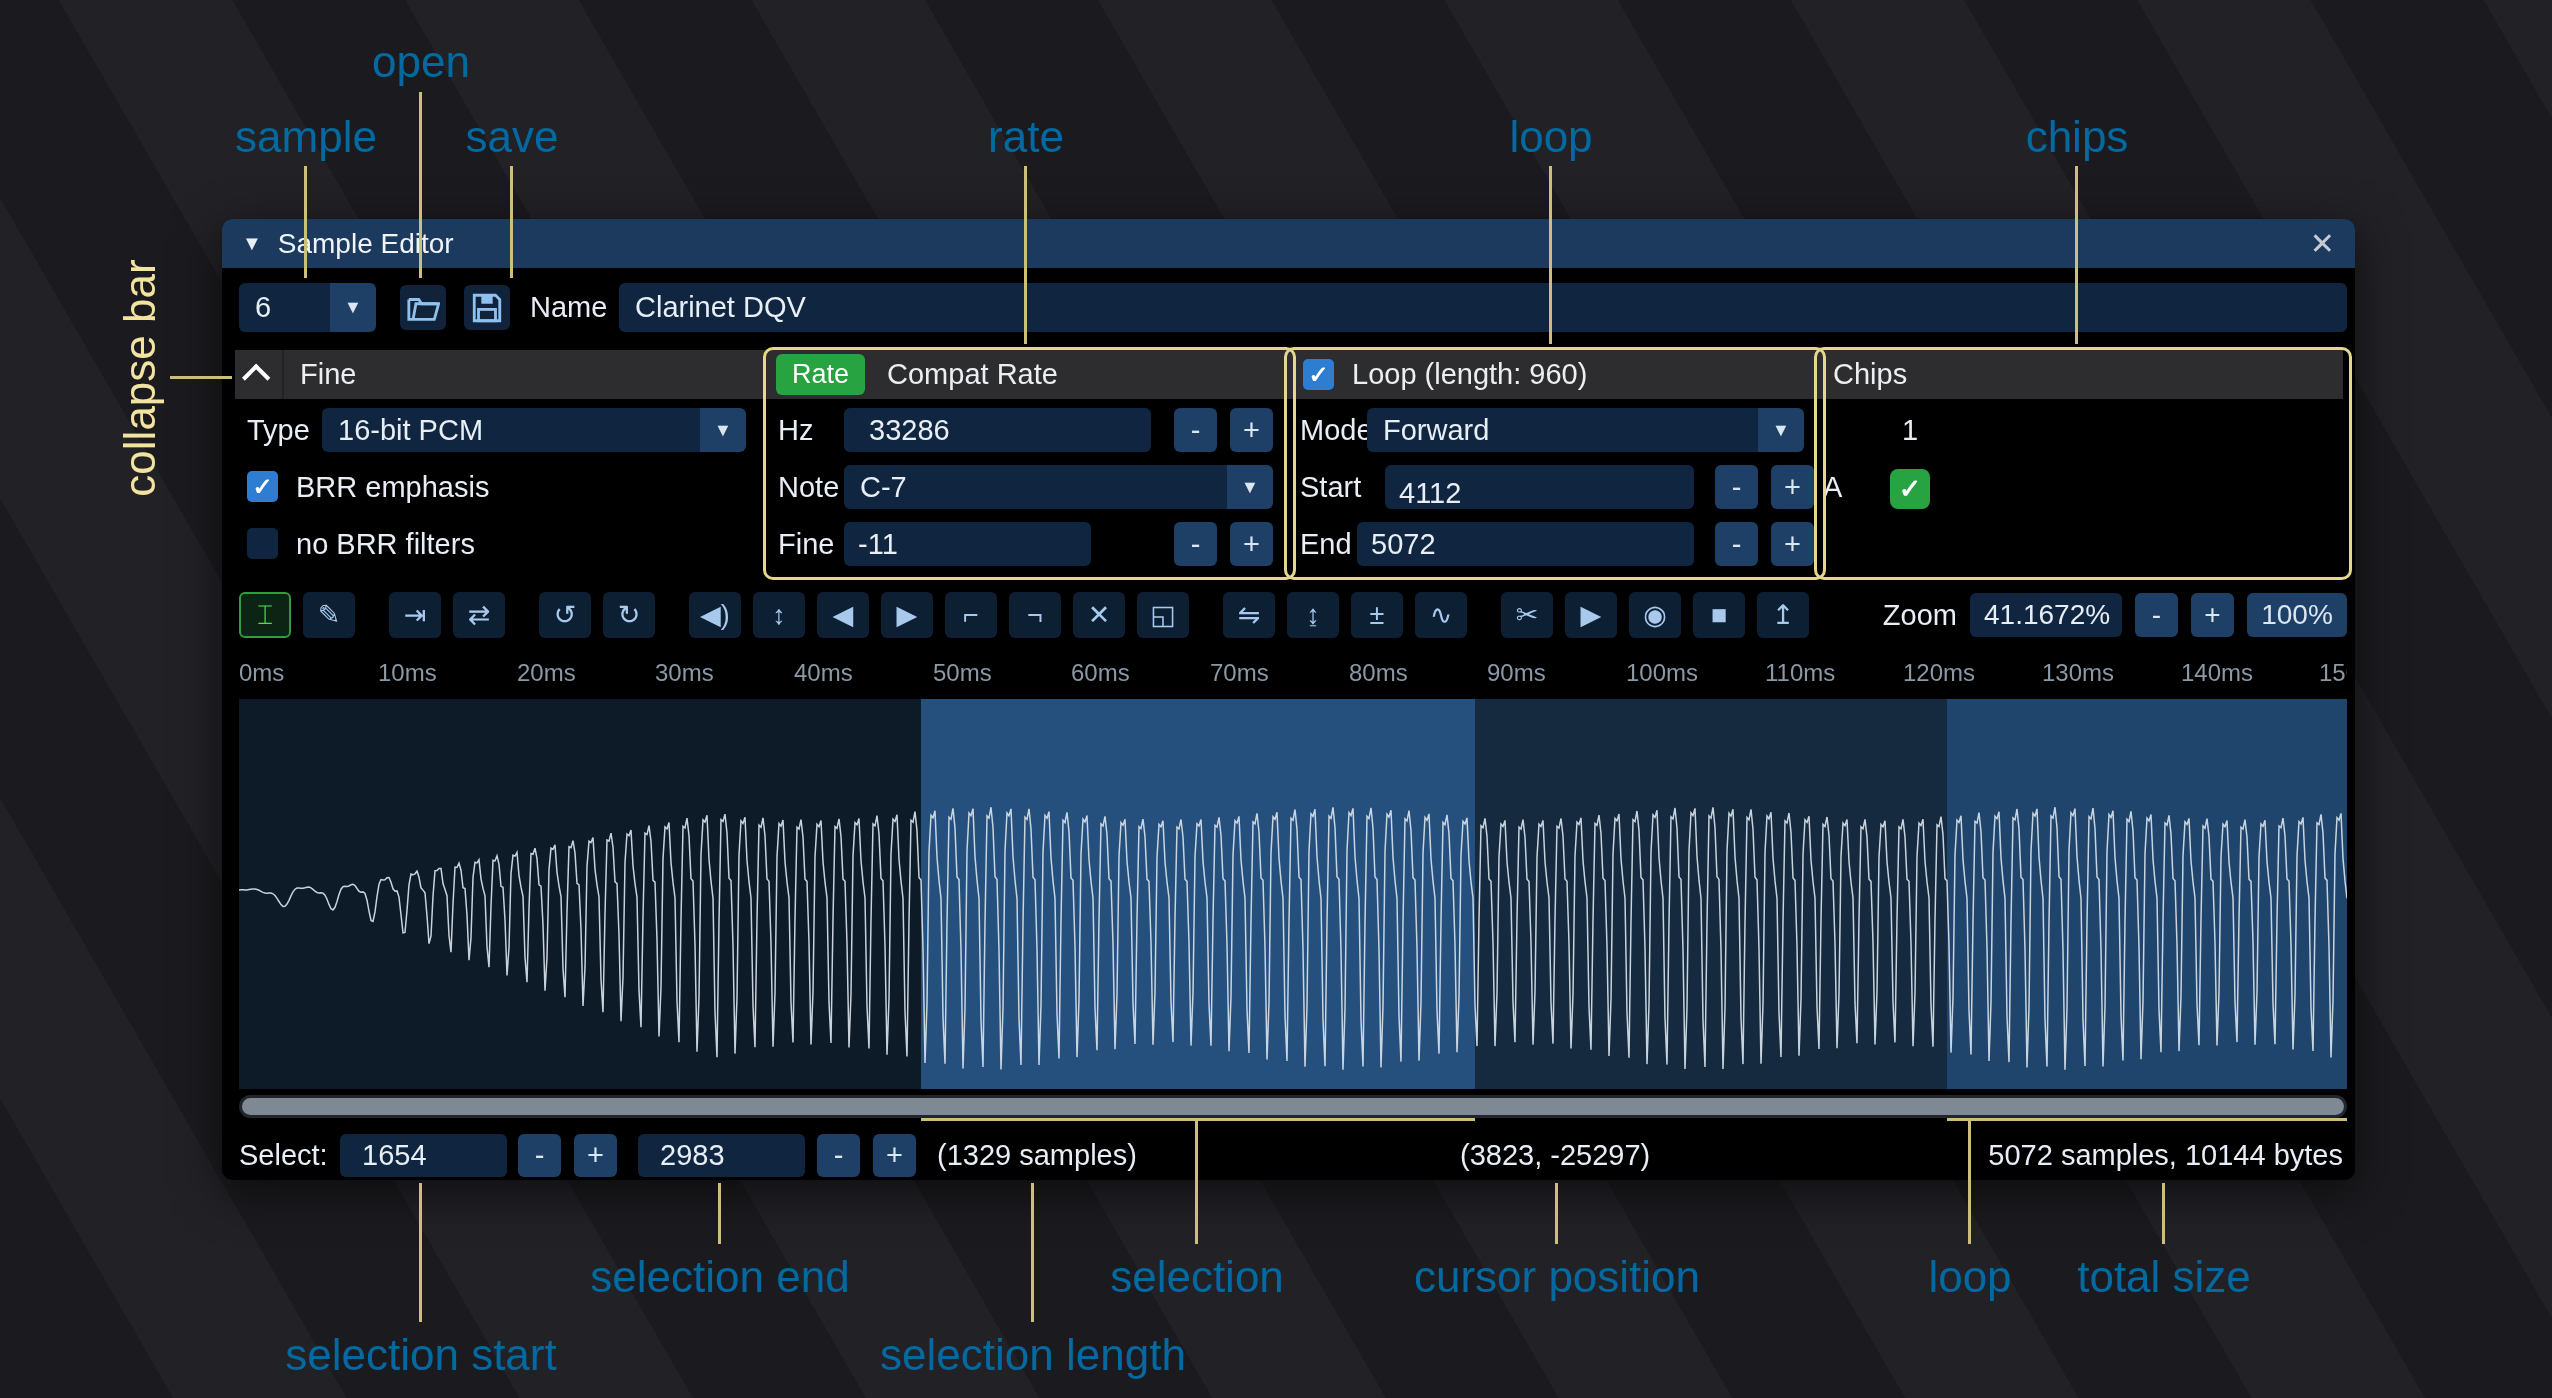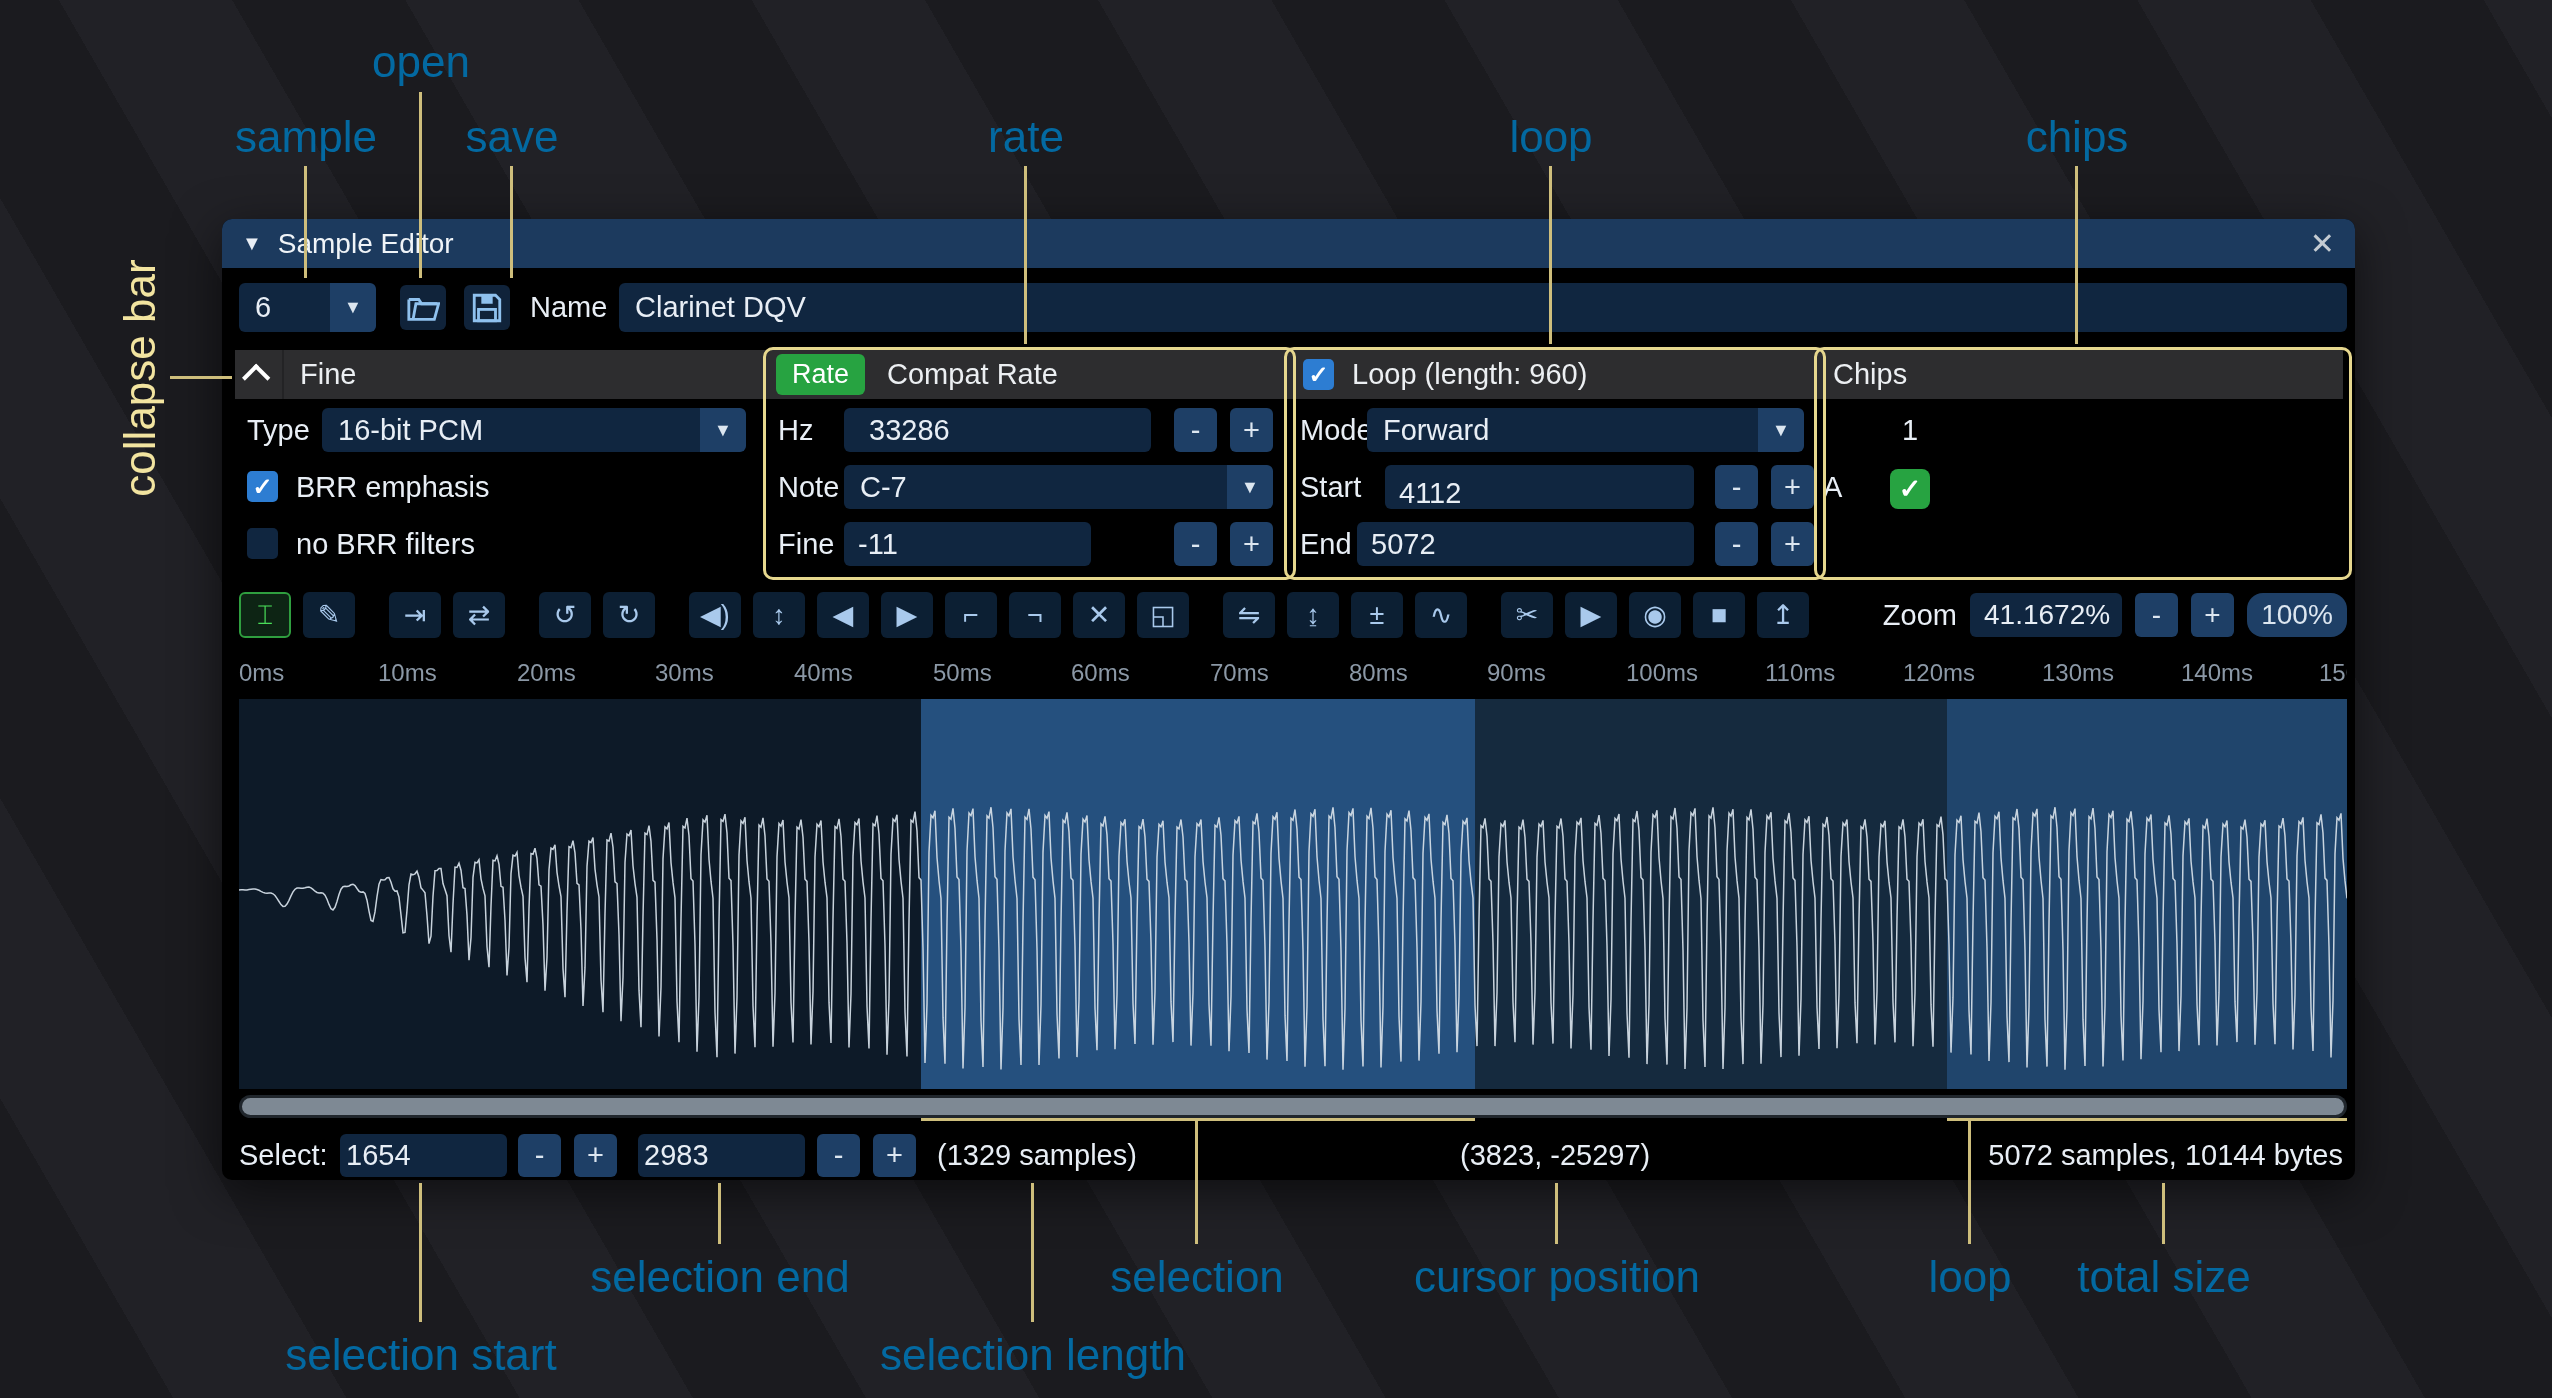--- a/index.html
+++ b/index.html
@@ -48,42 +48,42 @@
   .toolbar{position:absolute;left:17px;top:370px;width:2108px;height:52px;display:flex;align-items:center;gap:12px;}
   .tb{width:52px;height:46px;background:#0c1f33;border-radius:6px;display:flex;align-items:center;
     justify-content:center;font-size:27px;color:#a9c9ec;flex:0 0 auto;}
   .tb.active{color:#4ade59;background:#0d2414;border:2px solid #2f9e3f;box-sizing:border-box;}
   .gap{margin-left:22px;}
   .zoom-cluster{margin-left:auto;display:flex;align-items:center;gap:13px;}
   .zoom-label{font-size:29px;}
   .zoom-input{width:152px;height:44px;line-height:44px;padding:0 14px;font-size:28px;}
   .zbtn{position:static;width:43px;height:44px;background:#1e3f66;border-radius:6px;display:flex;
     align-items:center;justify-content:center;font-size:28px;color:#dce6f0;}
-  .zreset{width:100px;height:44px;background:#1e3f66;border-radius:16px;display:flex;align-items:center;
+  .zreset{width:100px;height:44px;background:#1e3f66;border-radius:6px;display:flex;align-items:center;
     justify-content:center;font-size:28px;color:#dce6f0;}
 
   
   .ruler{position:absolute;left:17px;top:434px;width:2108px;height:40px;overflow:hidden;}
   .tick{position:absolute;top:6px;font-size:24px;color:#8b98a6;white-space:nowrap;}
 
   
   .wave{position:absolute;left:17px;top:480px;width:2108px;height:390px;background:#0d1a28;overflow:hidden;}
   .reg{position:absolute;top:0;height:100%;}
   .reg-mid{left:1236px;width:472px;background:#152a3e;}
   .reg-sel{left:682px;width:554px;background:#25507e;}
   .reg-loop{left:1708px;width:400px;background:#20456c;}
   .wave svg{position:absolute;left:0;top:0;}
 
   
   .scrollbar{position:absolute;left:17px;top:876px;width:2108px;height:23px;background:#20262c;border-radius:12px;}
   .thumb{position:absolute;left:3px;top:3px;right:3px;bottom:3px;background:#7e8994;border-radius:10px;}
 
   
   .status-lbl{position:absolute;height:49px;line-height:49px;font-size:29px;white-space:nowrap;}
-  .st-input{position:absolute;top:915px;height:43px;line-height:43px;padding:0 6px;}
+  .st-input{position:absolute;top:915px;height:43px;line-height:43px;padding:0 22px;}
 
   
   .ann{position:absolute;transform:translateX(-50%);color:#0369a1;font-size:44px;white-space:nowrap;z-index:60;}
   .ann-rot{position:absolute;color:#f2e4a0;font-size:44px;white-space:nowrap;z-index:60;
     transform:translate(-50%,-50%) rotate(-90deg);}
   .line{position:absolute;width:3px;background:#cebe7c;z-index:60;}
   .hline{position:absolute;height:3px;background:#cebe7c;z-index:60;}
 </style>
 </head>
 <body>

